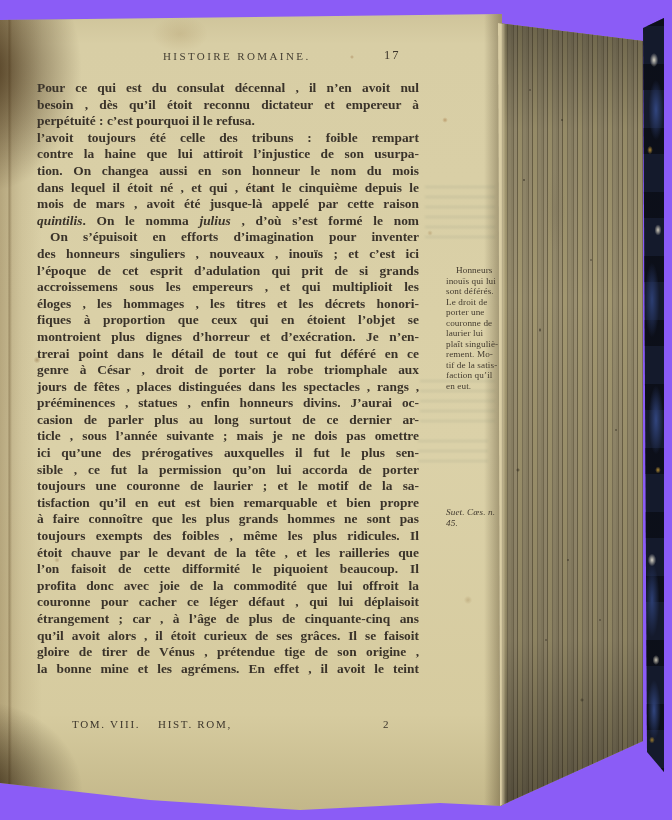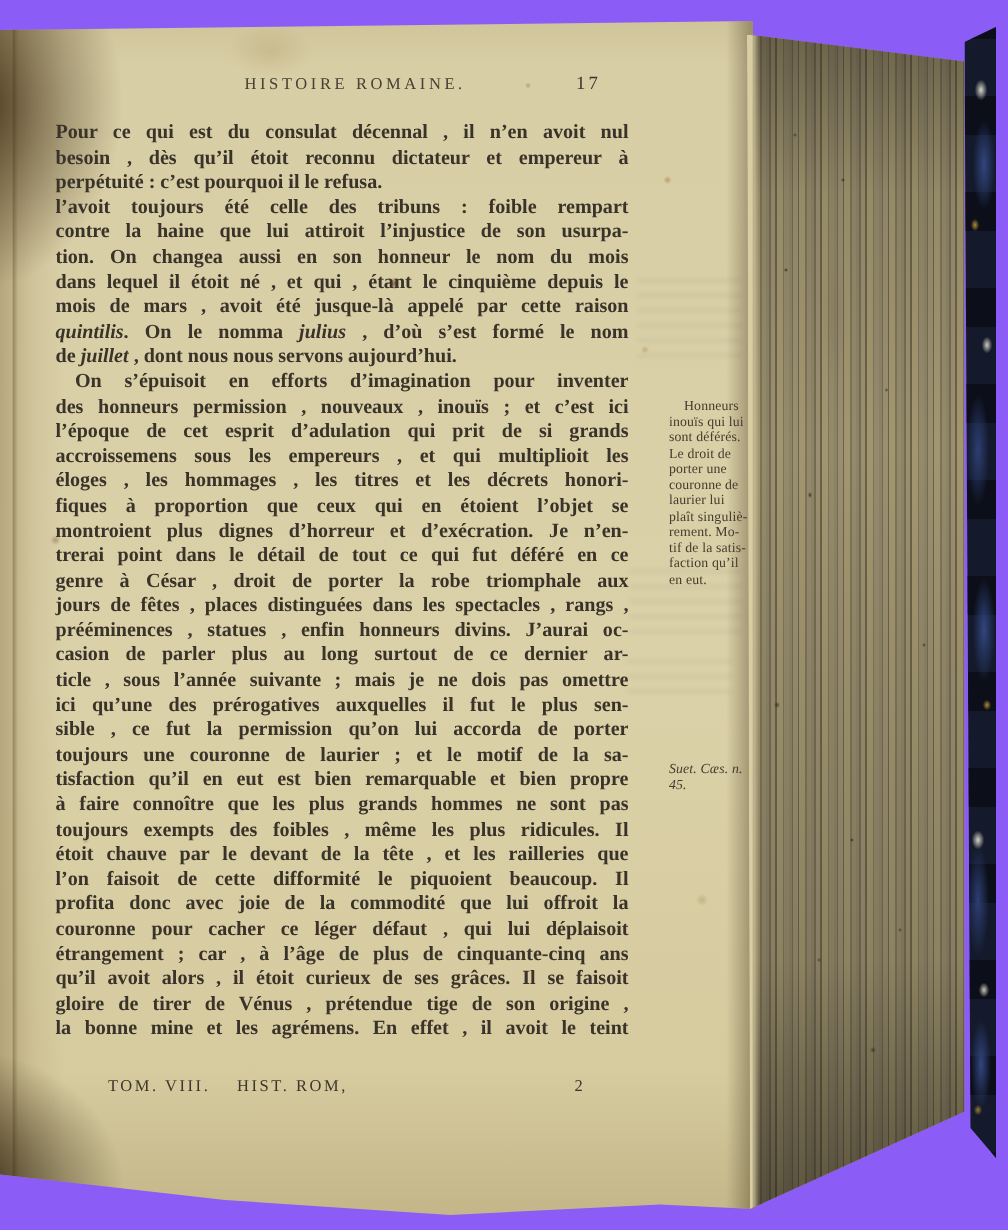--- a/index.html
+++ b/index.html
@@ -129,23 +129,22 @@
     <div class="body-text">
         <div class="bline"><span>Pour ce qui est du consulat décennal , il n’en avoit nul</span></div>
         <div class="bline"><span>besoin , dès qu’il étoit reconnu dictateur et empereur à</span></div>
         <div class="bline end"><span>perpétuité : c’est pourquoi il le refusa.</span></div>
         <div class="bline"><span>l’avoit toujours été celle des tribuns : foible rempart</span></div>
         <div class="bline"><span>contre la haine que lui attiroit l’injustice de son usurpa-</span></div>
         <div class="bline"><span>tion. On changea aussi en son honneur le nom du mois</span></div>
         <div class="bline"><span>dans lequel il étoit né , et qui , étant le cinquième depuis le</span></div>
         <div class="bline"><span>mois de mars , avoit été jusque-là appelé par cette raison</span></div>
         <div class="bline"><em>quintilis</em><span>. On le nomma </span><em>julius</em><span> , d’où s’est formé le nom</span></div>
-        <div class="bline end"><span>de </span><em>juillet</em><span> , dont nous nous servons aujourd’hui.</span></div>
         <div class="bline ind"><span>On s’épuisoit en efforts d’imagination pour inventer</span></div>
-        <div class="bline"><span>des honneurs permission , nouveaux , inouïs ; et c’est ici</span></div>
+        <div class="bline"><span>des honneurs singuliers , nouveaux , inouïs ; et c’est ici</span></div>
         <div class="bline"><span>l’époque de cet esprit d’adulation qui prit de si grands</span></div>
         <div class="bline"><span>accroissemens sous les empereurs , et qui multiplioit les</span></div>
         <div class="bline"><span>éloges , les hommages , les titres et les décrets honori-</span></div>
         <div class="bline"><span>fiques à proportion que ceux qui en étoient l’objet se</span></div>
         <div class="bline"><span>montroient plus dignes d’horreur et d’exécration. Je n’en-</span></div>
         <div class="bline"><span>trerai point dans le détail de tout ce qui fut déféré en ce</span></div>
         <div class="bline"><span>genre à César , droit de porter la robe triomphale aux</span></div>
         <div class="bline"><span>jours de fêtes , places distinguées dans les spectacles , rangs ,</span></div>
         <div class="bline"><span>prééminences , statues , enfin honneurs divins. J’aurai oc-</span></div>
         <div class="bline"><span>casion de parler plus au long surtout de ce dernier ar-</span></div>

